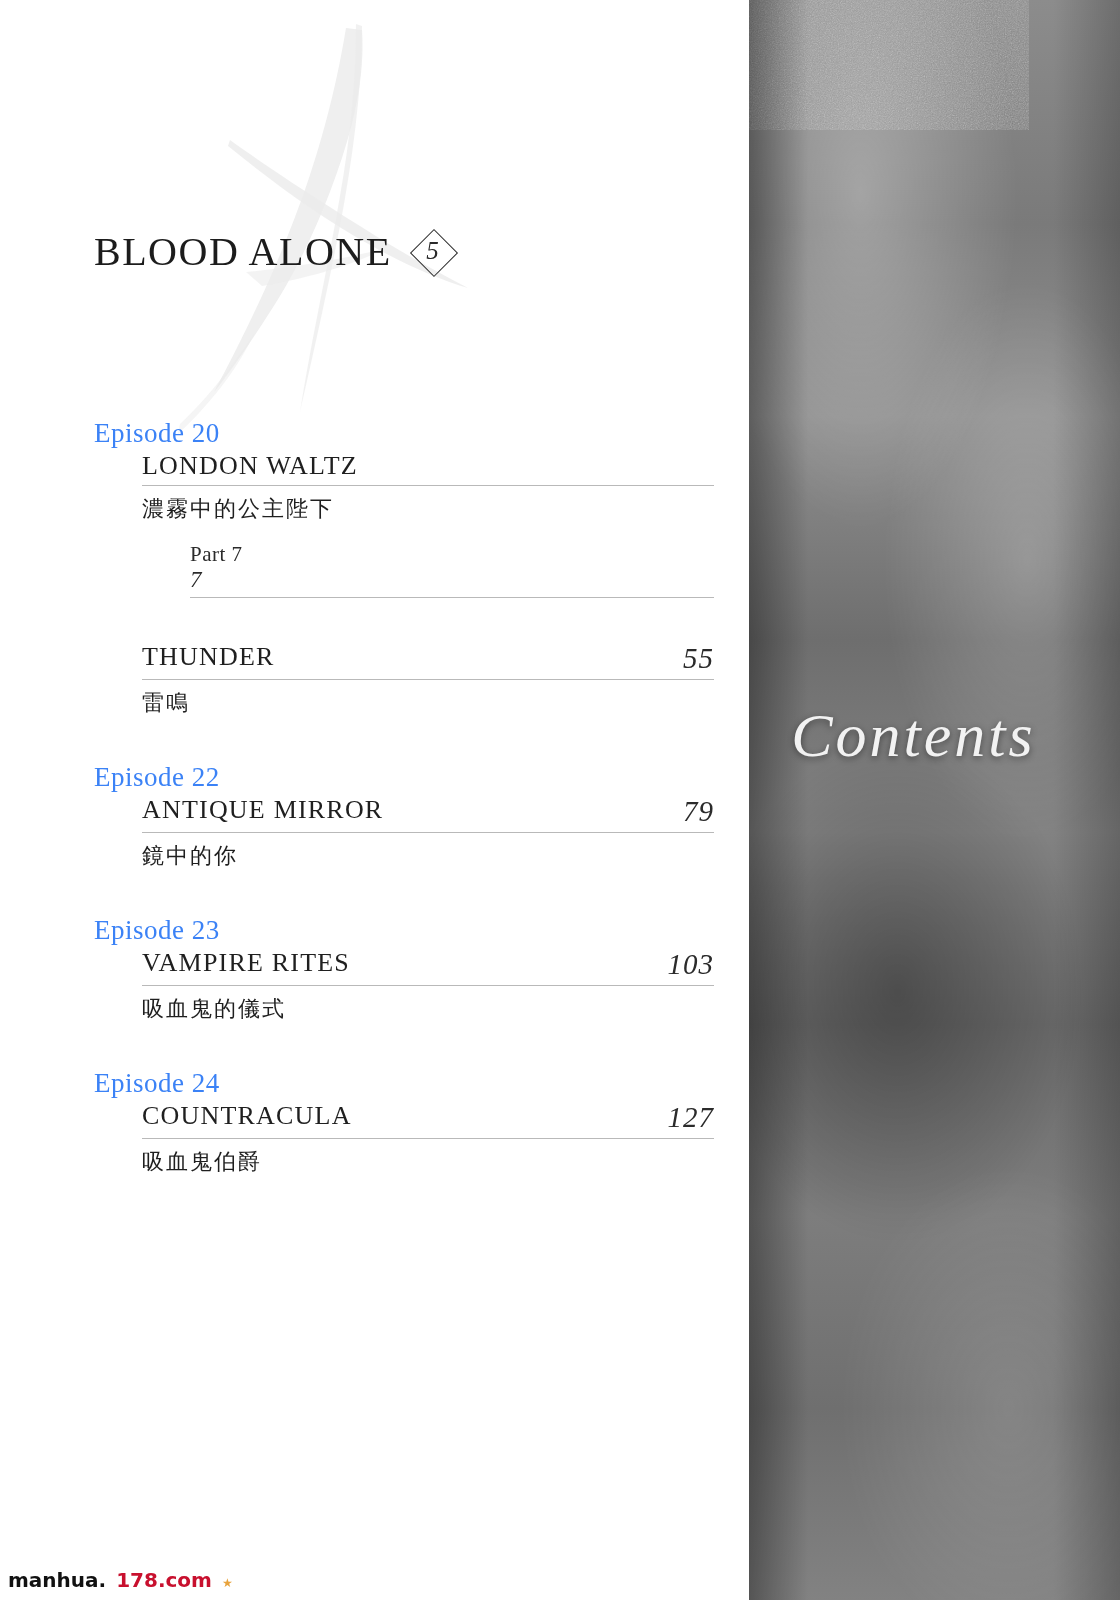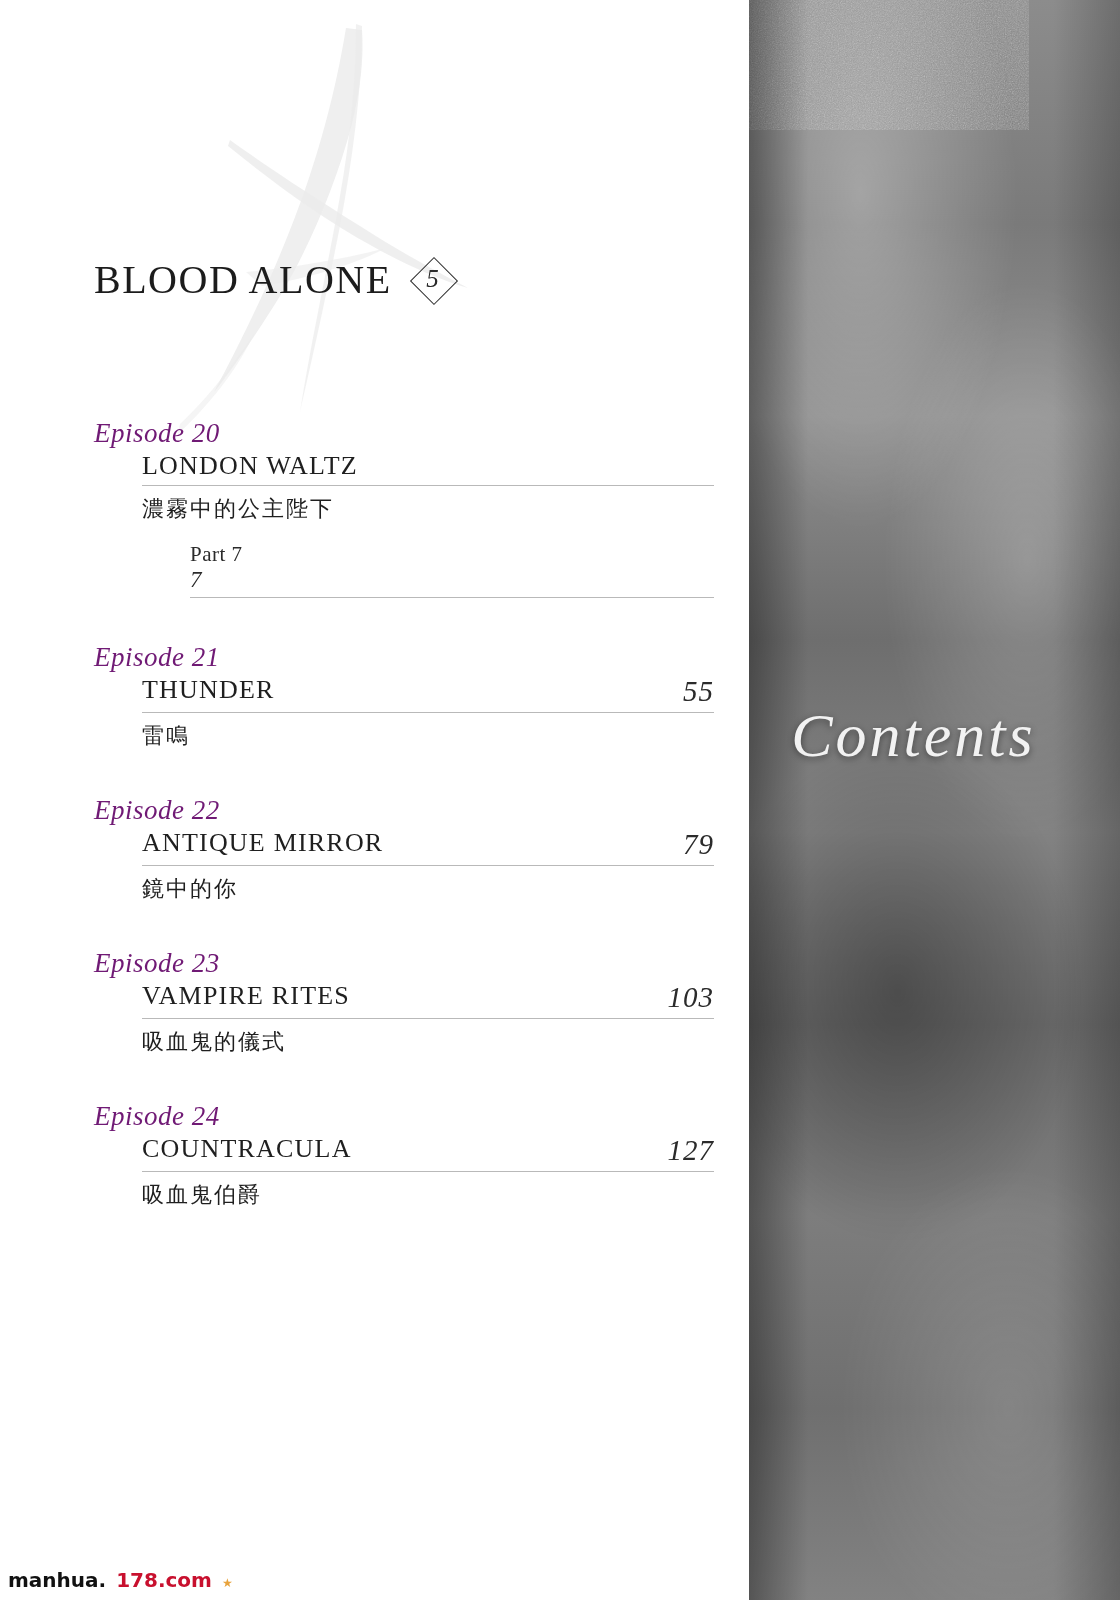--- a/index.html
+++ b/index.html
@@ -71,21 +71,20 @@
   }
 
   
   #title-block {
     position: absolute;
     left: 94px;
     top: 228px;
     display: flex;
     align-items: center;
     gap: 18px;
-    margin-top: 28px;
   }
   #book-title {
     font-family: "Liberation Serif", serif;
     font-size: 40px;
     letter-spacing: 1.5px;
     color: #1c1c1c;
     white-space: nowrap;
   }
   #vol-diamond {
     position: relative;
@@ -119,23 +118,22 @@
     position: absolute;
     left: 94px;
     top: 418px;
     width: 620px;
   }
   .episode {
     margin-bottom: 44px;
   }
   .ep-label {
     font-family: "Liberation Serif", serif;
-    font-style: italic;
     font-size: 27px;
-    color: #701a75;
+    color: #3b82f6;
     letter-spacing: 0.5px;
     margin-bottom: 2px;
   }
   .ep-row {
     position: relative;
     margin-left: 48px;
     display: flex;
     align-items: flex-start;
     justify-content: space-between;
     border-bottom: 1px solid #b9b9b9;
@@ -260,21 +258,20 @@
         <div class="ep-cn">濃霧中的公主陛下</div>
         <div class="parts">
           <div class="part-row">
             <span class="part-label">Part 7</span>
             <span class="part-page">7</span>
           </div>
         </div>
       </div>
 
       <div class="episode">
-        <div class="ep-label">Episode 21</div>
         <div class="ep-row">
           <span class="ep-title">THUNDER</span>
           <span class="ep-page">55</span>
         </div>
         <div class="ep-cn">雷鳴</div>
       </div>
 
       <div class="episode">
         <div class="ep-label">Episode 22</div>
         <div class="ep-row">

